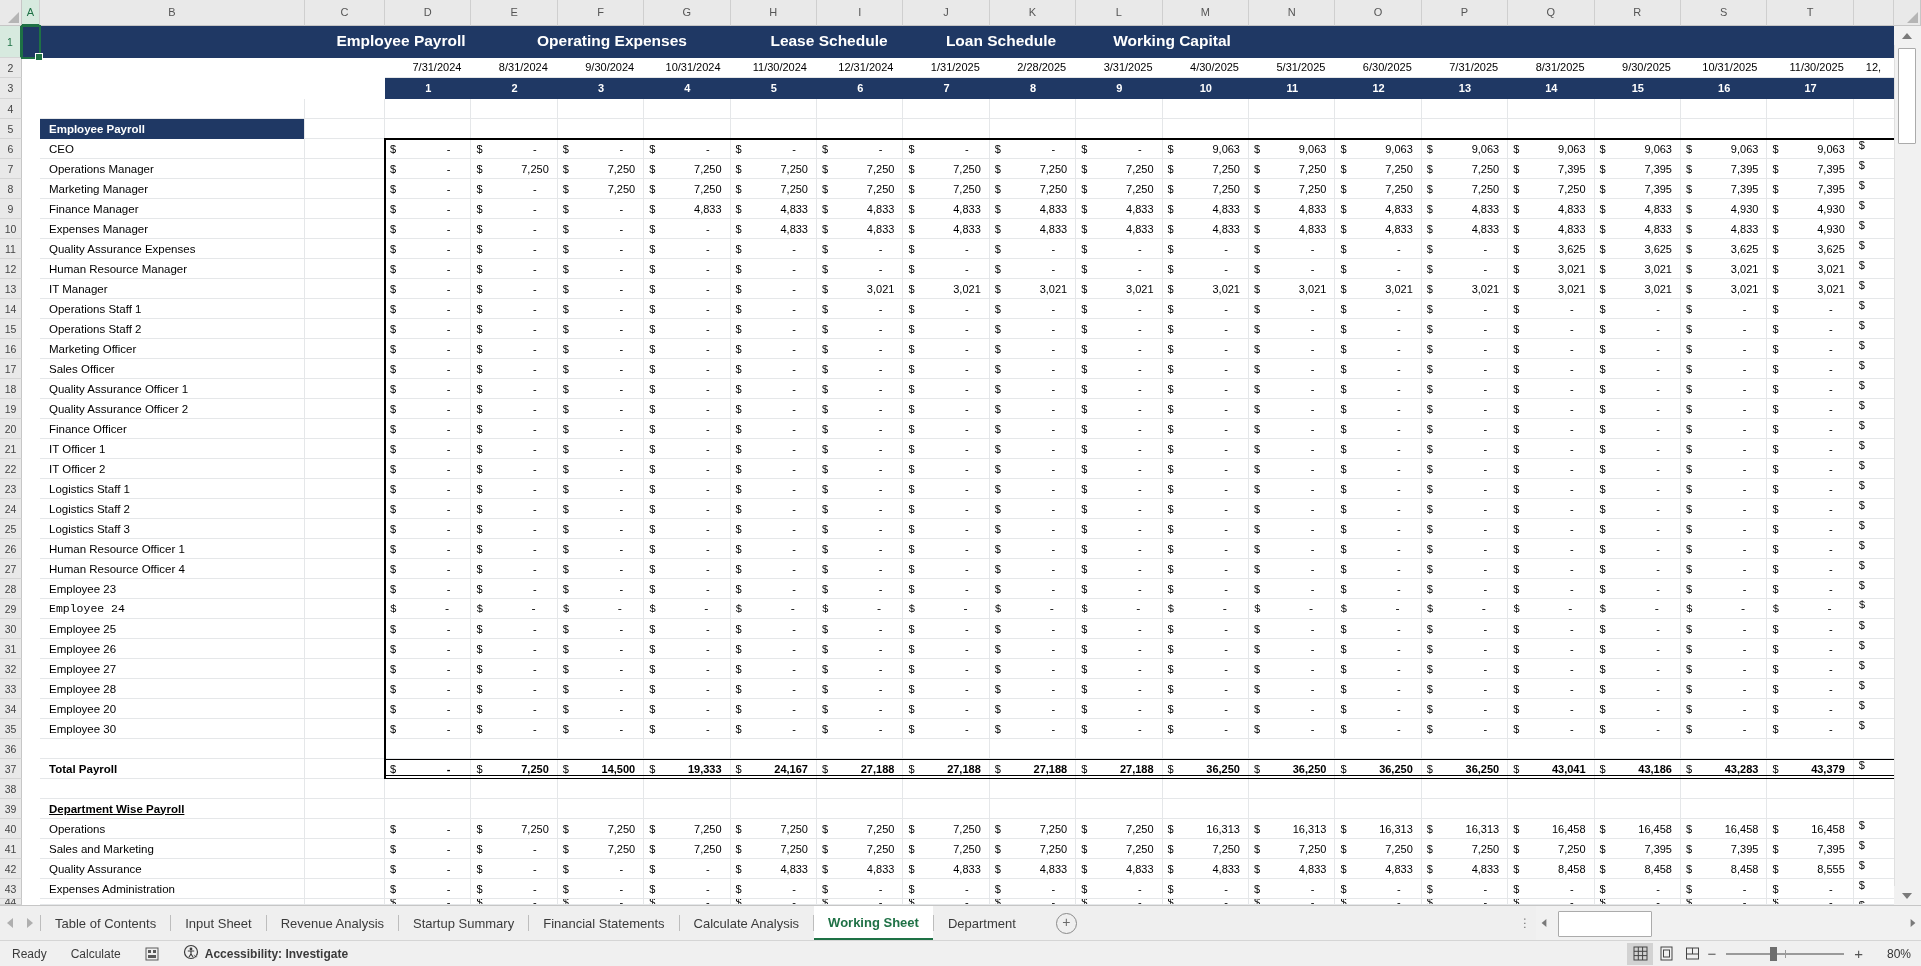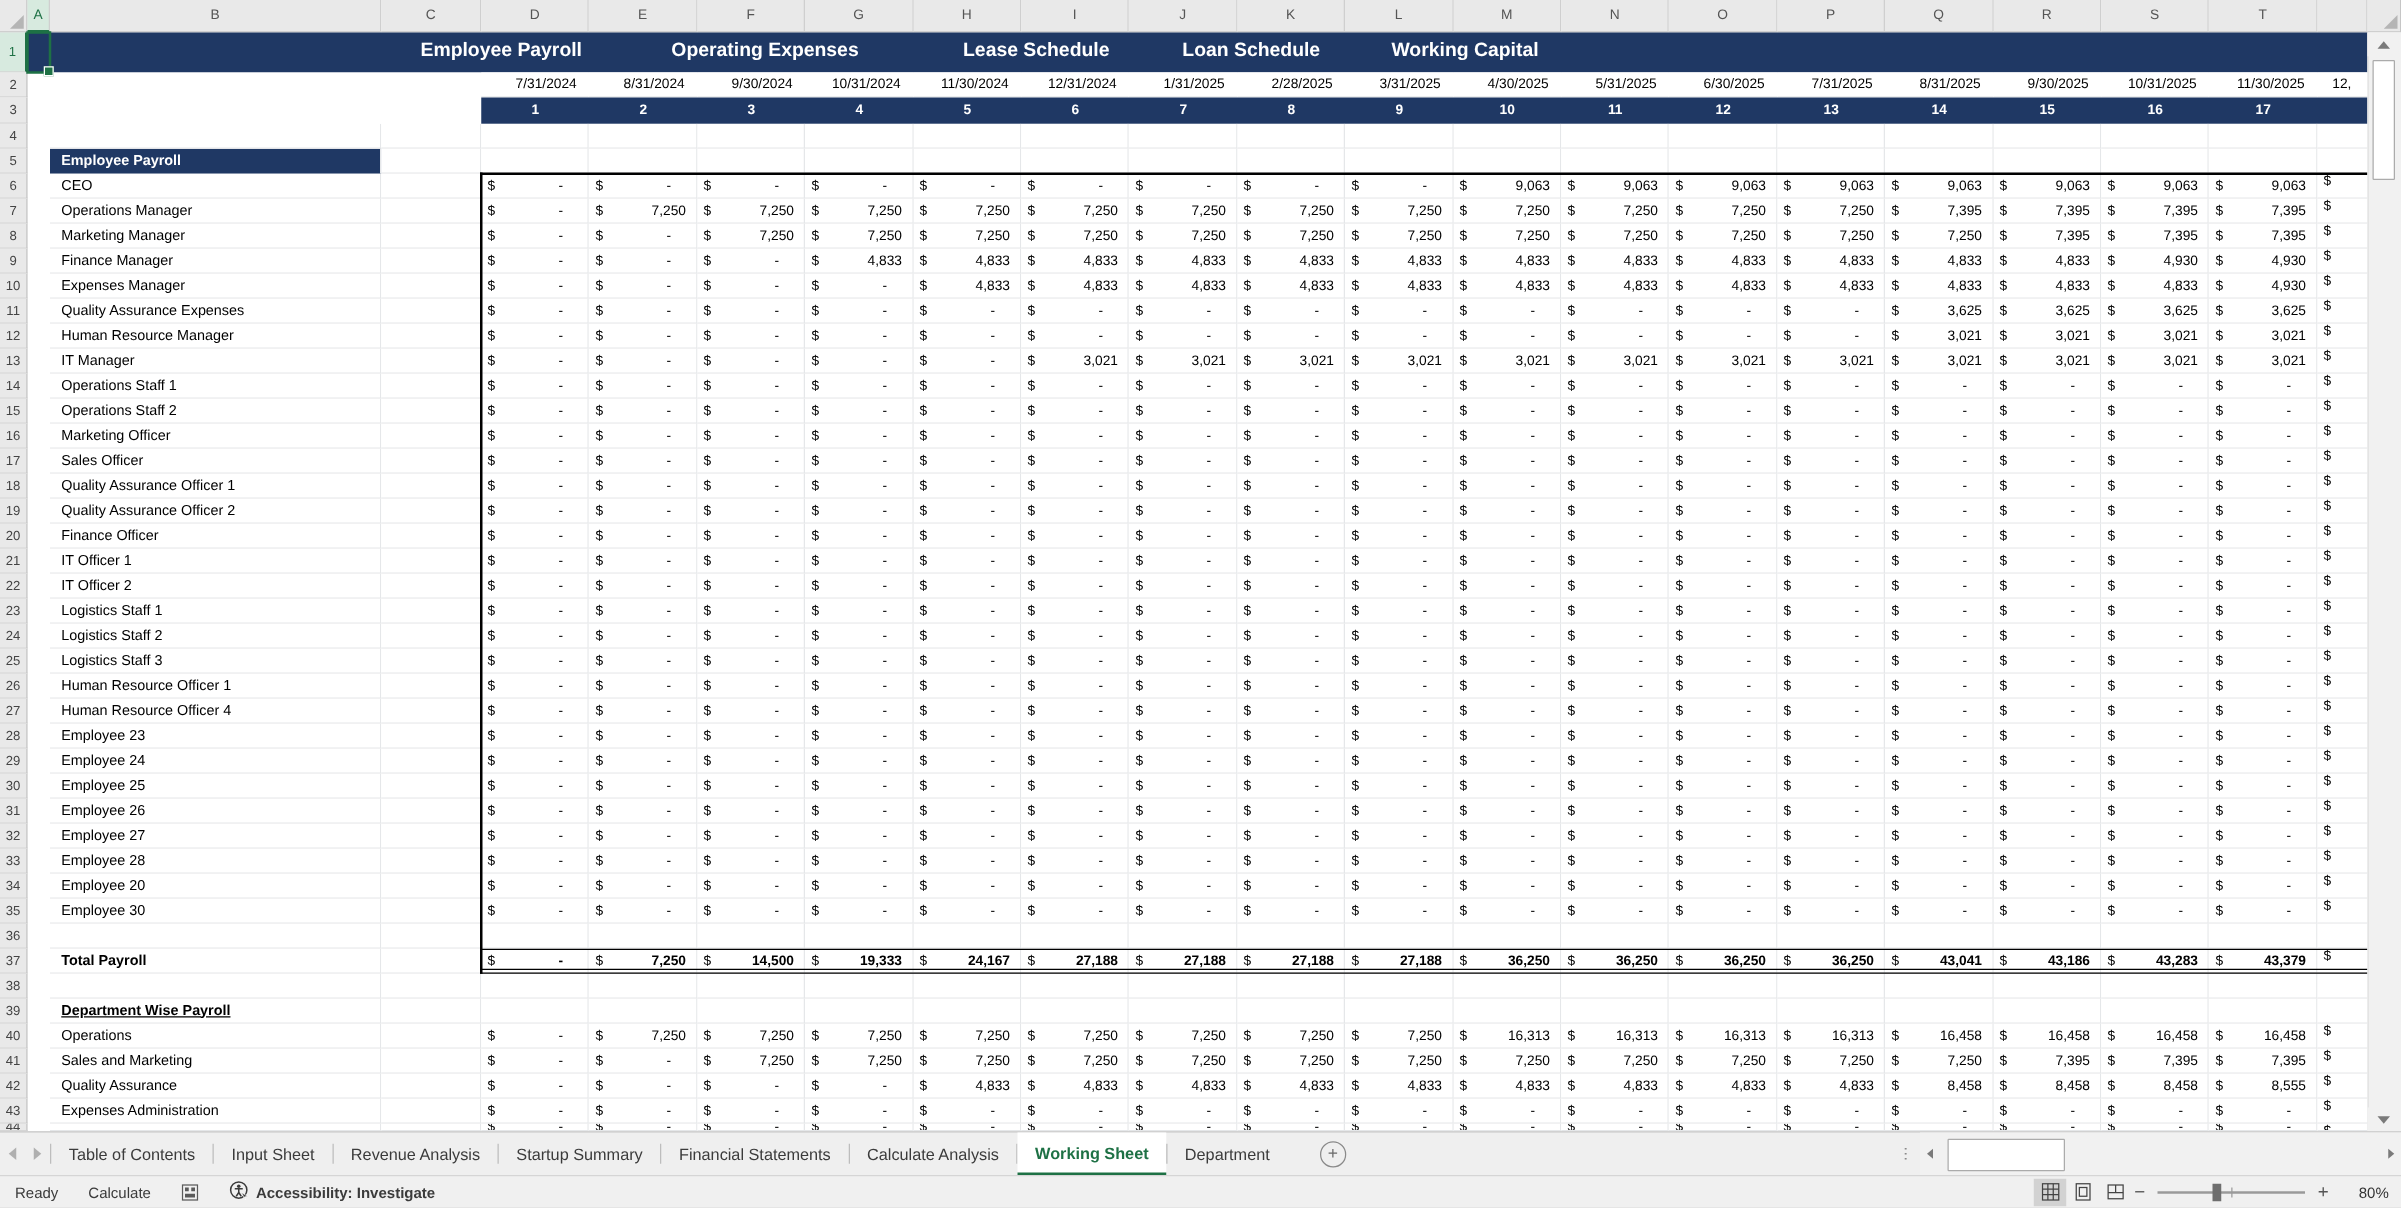--- a/index.html
+++ b/index.html
@@ -2684,21 +2684,21 @@
           </div>
         </div>
         <div class="cell abs" style="left: 1727.4px; top: 0px; width: 86.4px; height: 20px; position: absolute; box-sizing: border-box;">
           <div class="pc" style="height: 20px;">
             <span>$</span>
             <span class="val dash">-</span>
           </div>
         </div>
         <div class="cell abs" style="left: 1813.8px; top: 0px; width: 40px; height: 20px; position: absolute; box-sizing: border-box; border-right: none; padding-left: 5px;">$</div>
       </div>
-      <div class="abs" style="left: 40px; top: 599px; width: 1853.8px; height: 20px; position: absolute; box-sizing: border-box; overflow: hidden;">
+      <div class="abs" style="left: 40px; top: 599px; width: 1853.8px; height: 20px; position: absolute; box-sizing: border-box; overflow: hidden; font-family: Liberation Mono, monospace;">
         <div class="cell abs blabel" style="left: 0px; top: 0px; width: 265px; height: 20px; position: absolute; box-sizing: border-box;">Employee 24</div>
         <div class="cell abs" style="left: 265px; top: 0px; width: 80px; height: 20px; position: absolute; box-sizing: border-box;"></div>
         <div class="cell abs" style="left: 345px; top: 0px; width: 86.4px; height: 20px; position: absolute; box-sizing: border-box;">
           <div class="pc" style="height: 20px;">
             <span>$</span>
             <span class="val dash">-</span>
           </div>
         </div>
         <div class="cell abs" style="left: 431.4px; top: 0px; width: 86.4px; height: 20px; position: absolute; box-sizing: border-box;">
           <div class="pc" style="height: 20px;">

